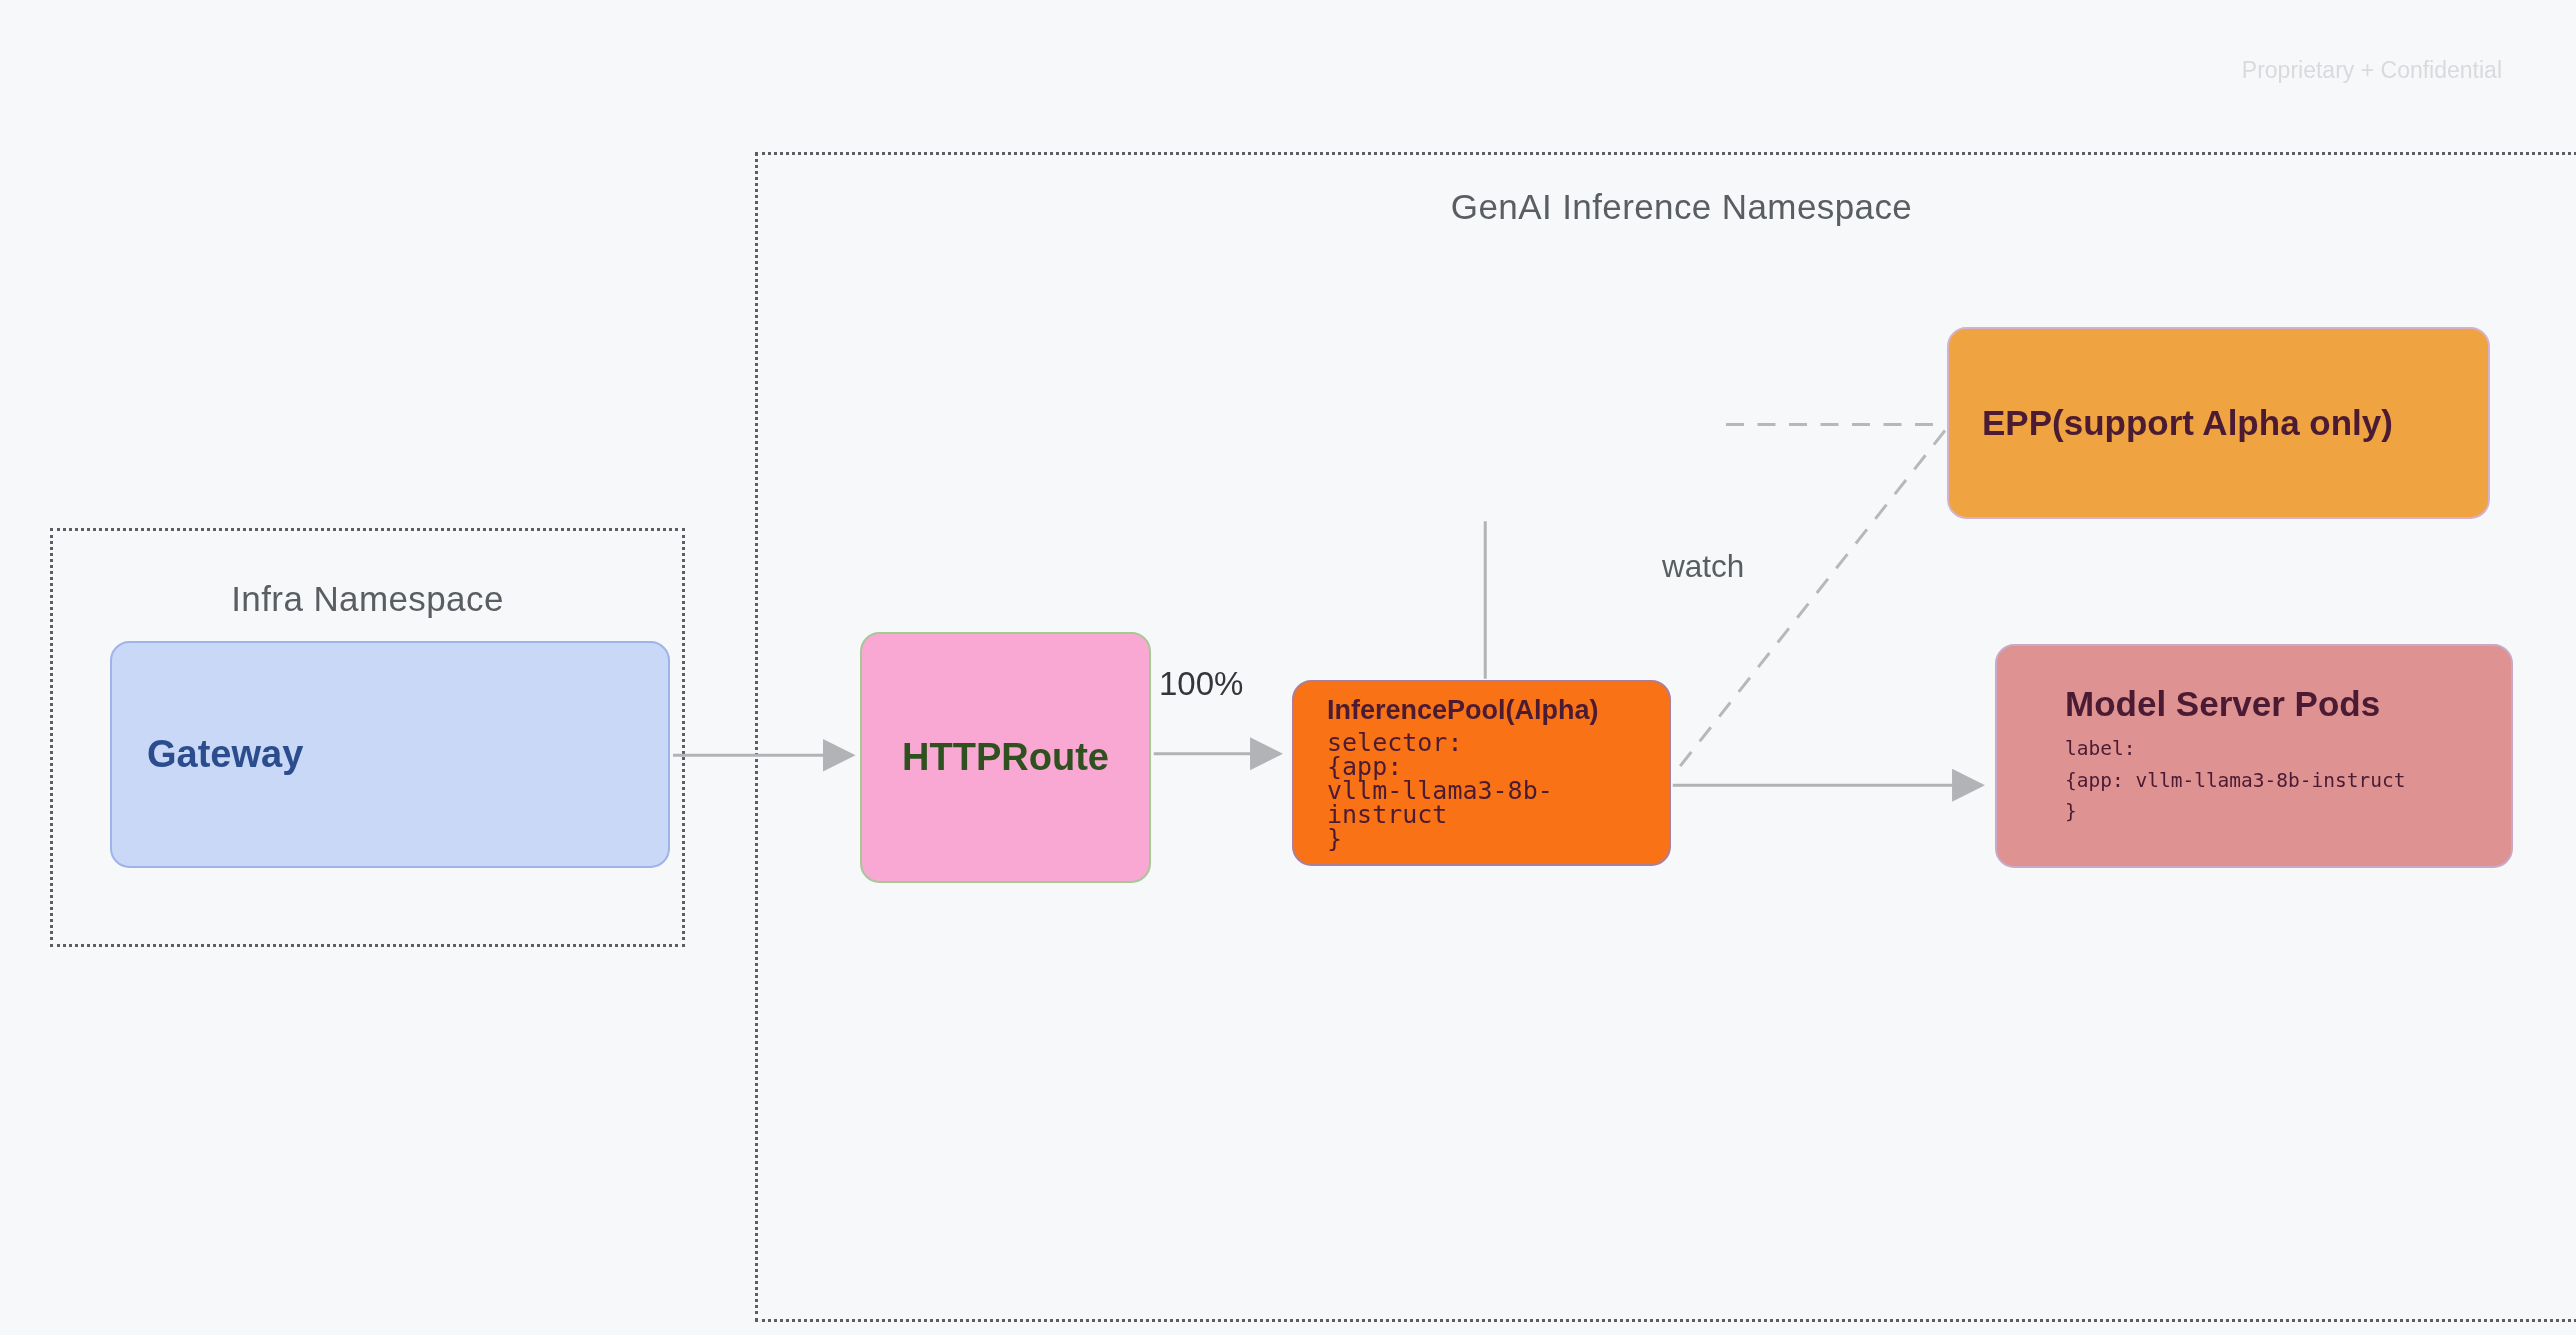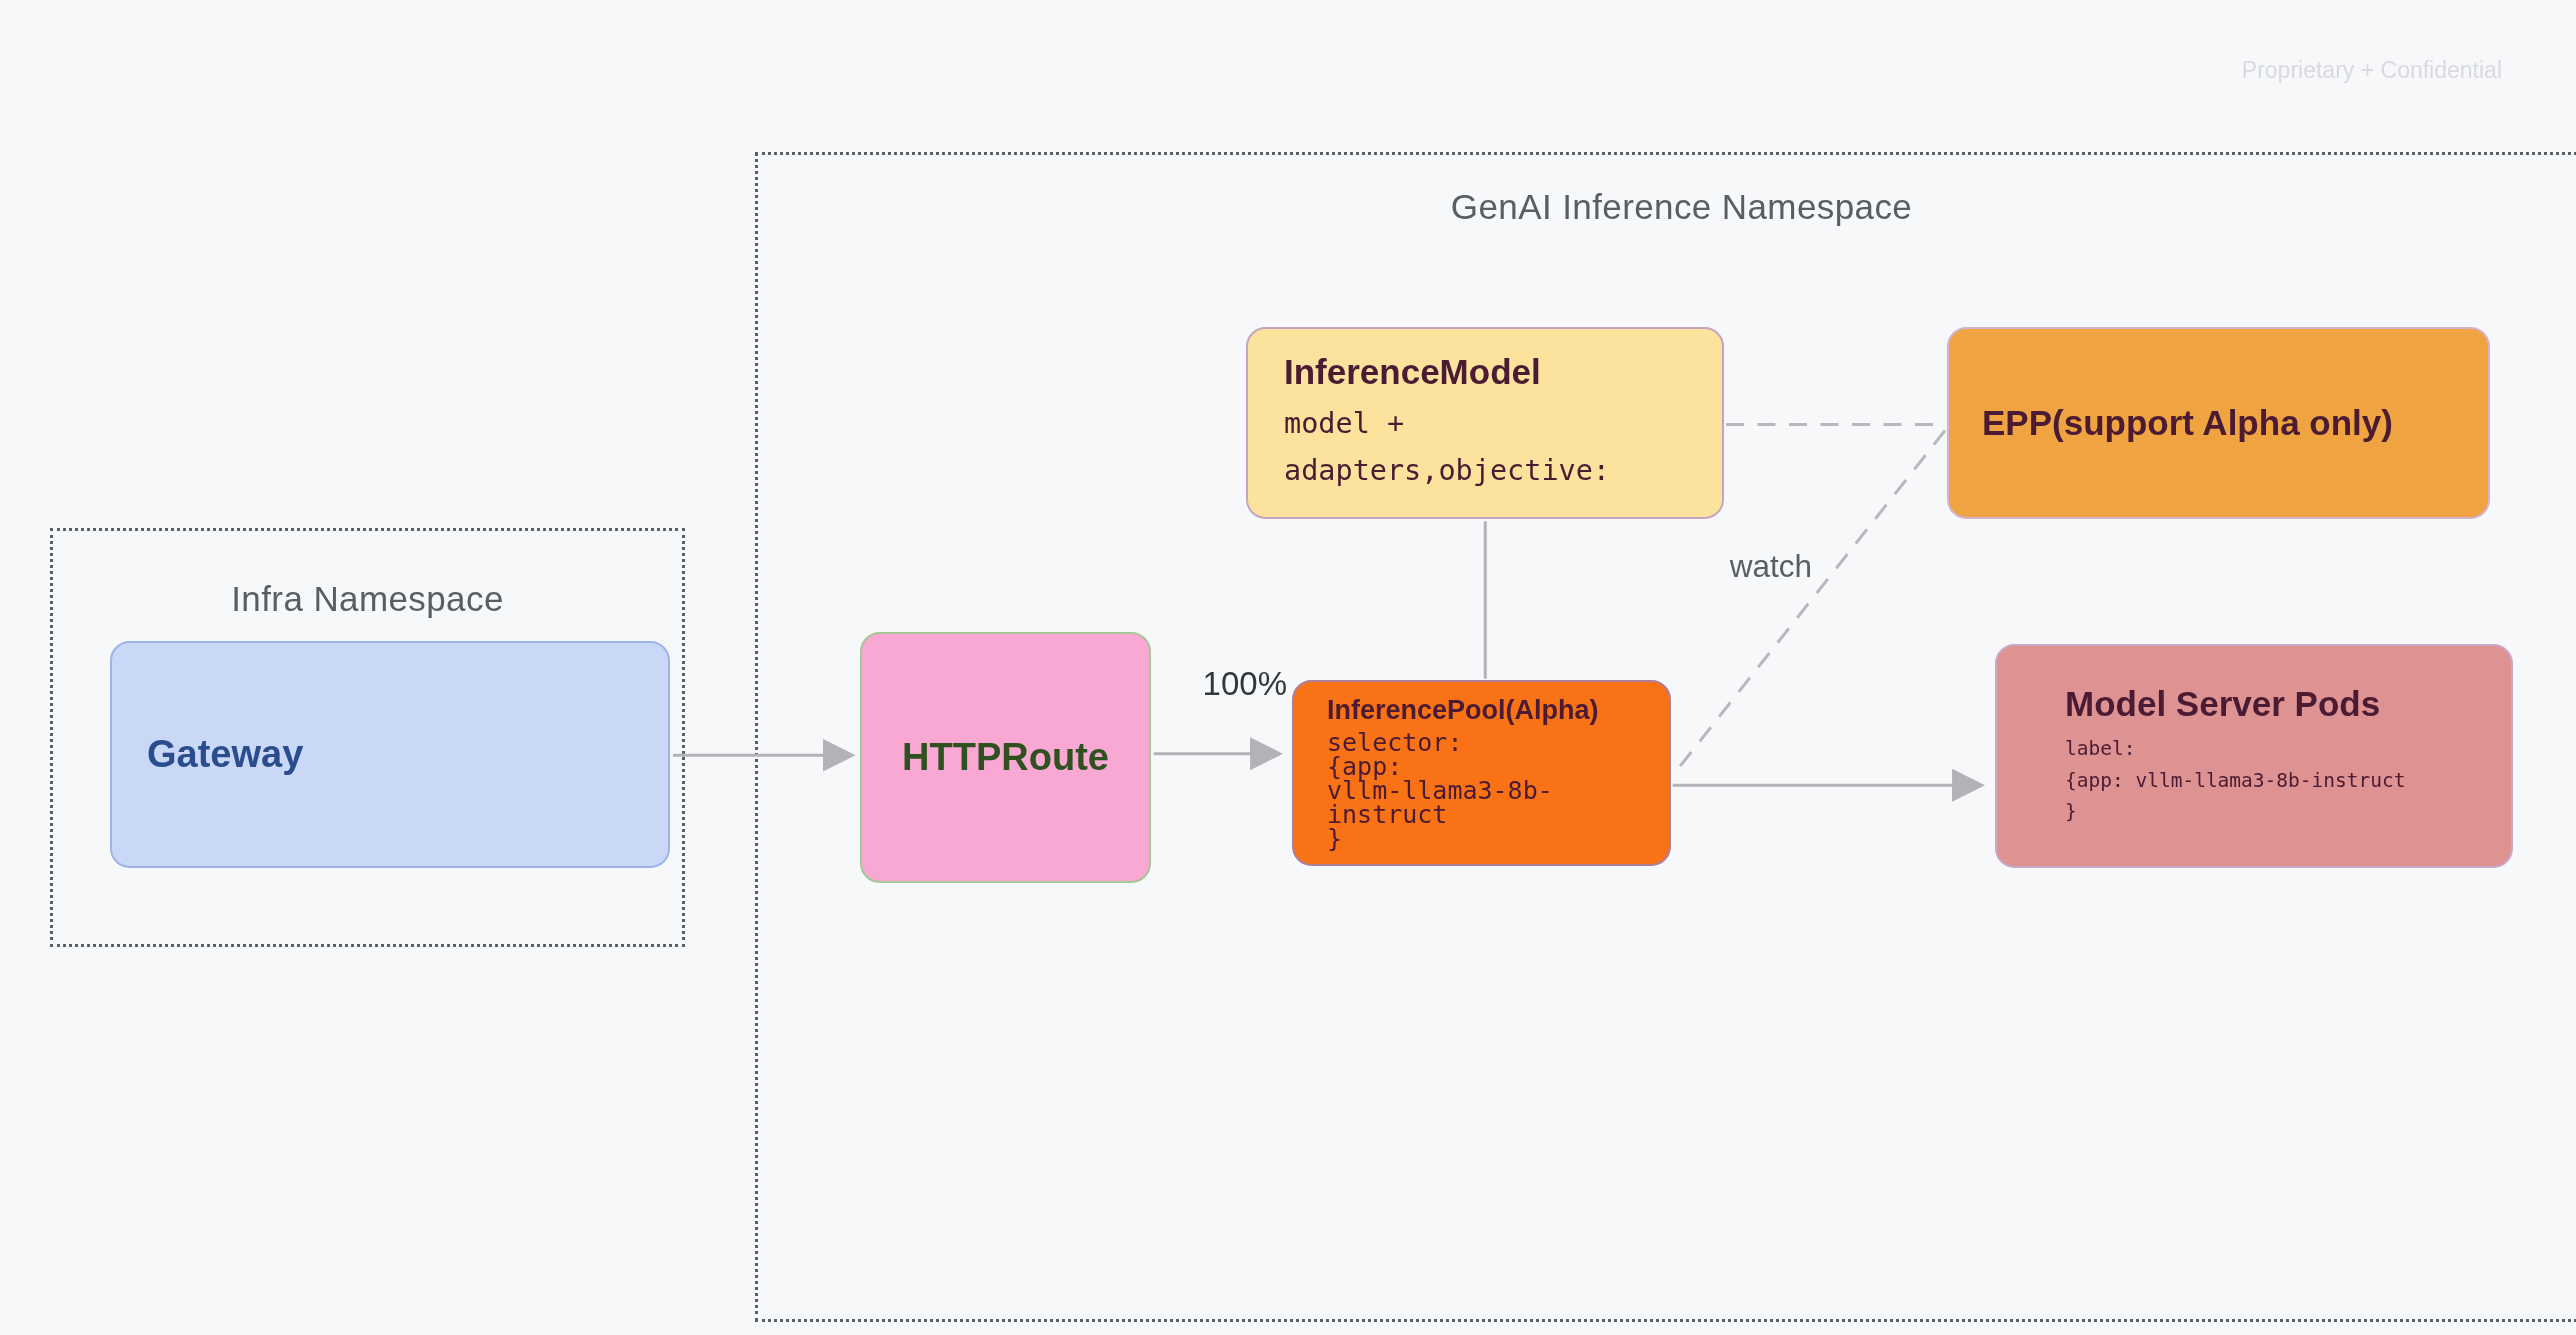--- a/index.html
+++ b/index.html
@@ -68,21 +68,21 @@
   .node-pool .mono { font-size: 25px; line-height: 24px; }
 
   .node-msp {
     left: 1995px; top: 644px; width: 518px; height: 224px;
     background: #de9292; border-color: #c9a9c5; padding-left: 68px;
   }
   .node-msp .title { font-size: 35px; margin-bottom: 9px; }
   .node-msp .mono { font-size: 19.5px; line-height: 31.5px; }
 
   
-  .edge-label { position: absolute; text-align: right; }
+  .edge-label { position: absolute; text-align: left; }
   .label-pct  { left: 1159px; top: 665px; width: 128px; font-size: 33px; color: #33363b; }
   .label-watch{ left: 1662px; top: 548px; width: 150px; font-size: 31.5px; color: #5a5e63; }
 
   .watermark {
     position: absolute; top: 57px; right: 74px;
     font-size: 23px; color: #d8dadd; font-weight: 400;
   }
 
   .partial-logo {
     position: absolute; left: 2369px; top: 1326px;
@@ -121,25 +121,20 @@
   </svg>
 
   <div class="node node-gateway">
     <div class="title">Gateway</div>
   </div>
 
   <div class="node node-httproute">
     <div class="title">HTTPRoute</div>
   </div>
 
-  <div class="node node-im">
-    <div class="title">InferenceModel</div>
-    <div class="mono">model +
-adapters,objective:</div>
-  </div>
 
   <div class="node node-epp">
     <div class="title">EPP(support Alpha only)</div>
   </div>
 
   <div class="node node-pool">
     <div class="title">InferencePool(Alpha)</div>
     <div class="mono">selector:
 {app:
 vllm-llama3-8b-instruct

